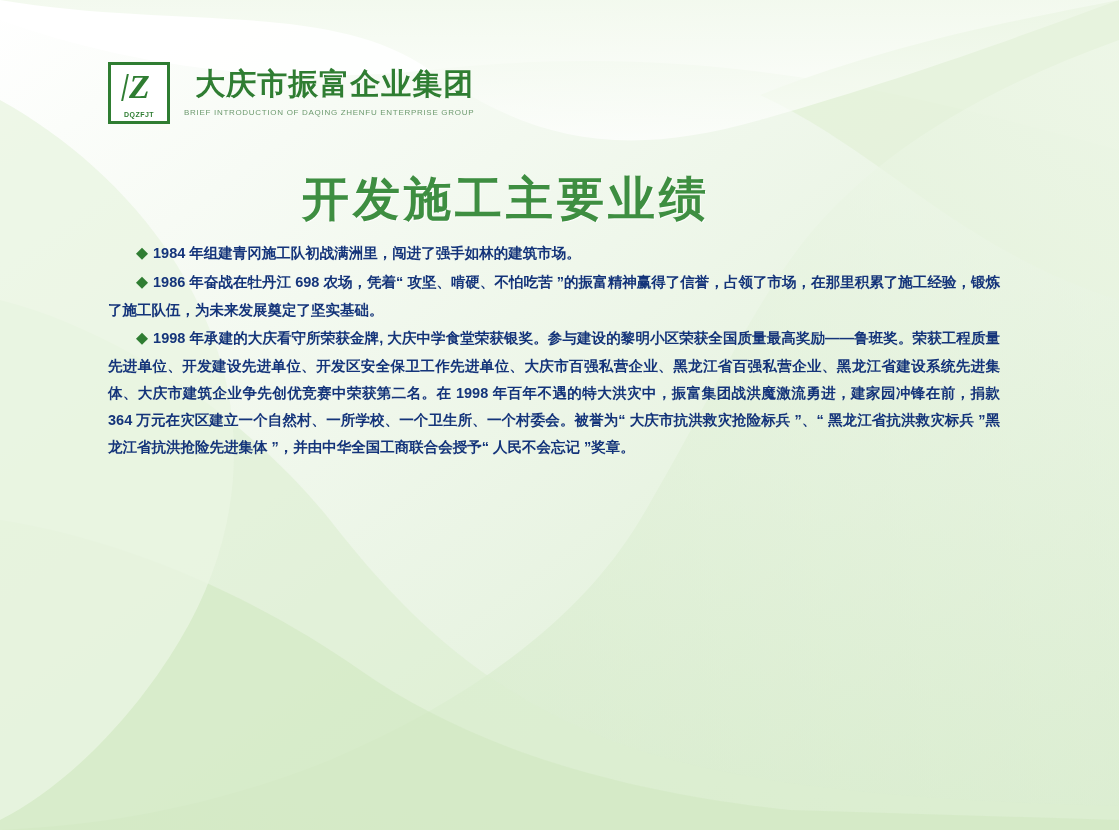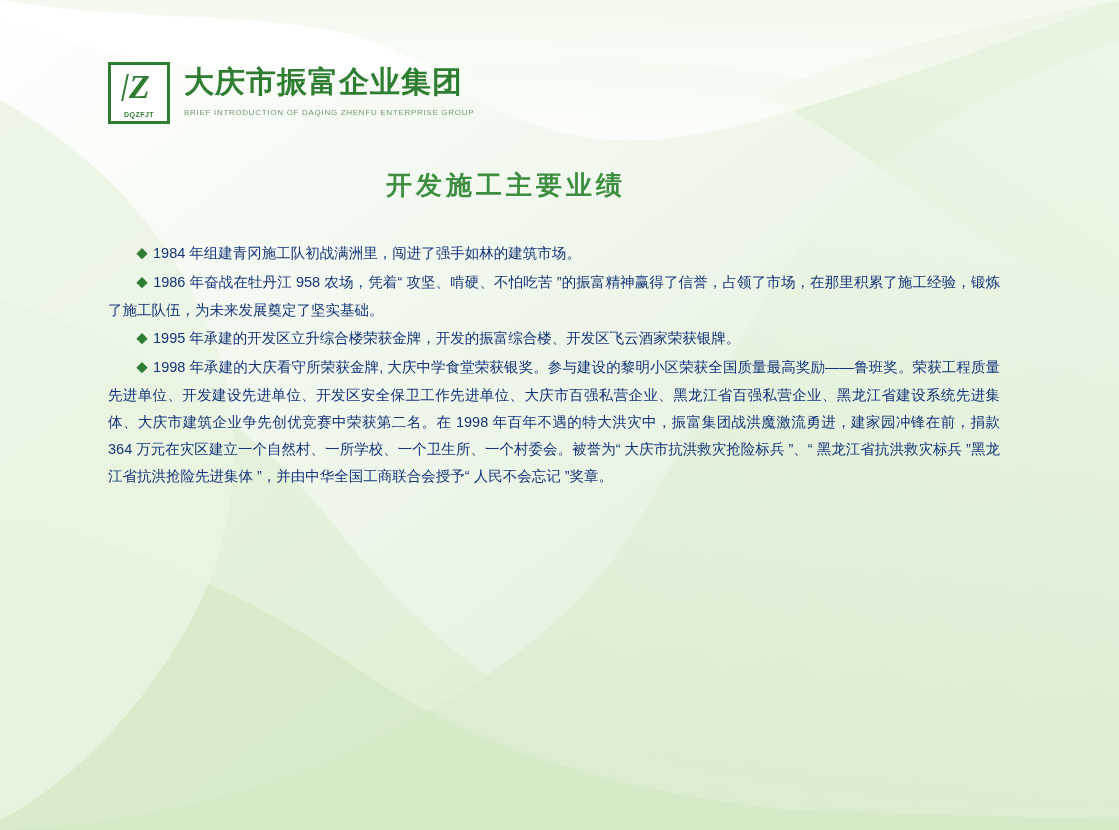--- a/index.html
+++ b/index.html
@@ -80,64 +80,66 @@
     font-size: 7px;
     letter-spacing: 0.5px;
     color: #2f7d32;
     font-weight: bold;
   }
   .brand {
     margin-left: 14px;
     padding-top: 4px;
   }
   .brand-cn {
-    font-family: Liberation Mono, monospace;
+    font-family: Liberation Sans, sans-serif;
     font-size: 30px;
     font-weight: bold;
     color: #2f7d32;
     letter-spacing: 1px;
     line-height: 36px;
     white-space: nowrap;
+    text-align: right;
   }
   .brand-en {
     margin-top: 6px;
     font-size: 8px;
     letter-spacing: 0.7px;
     color: #6d9a6f;
     white-space: nowrap;
   }
 
   
   .title {
     position: absolute;
     left: 0;
     top: 168px;
     width: 1012px;
     text-align: center;
-    font-size: 26px;
+    font-size: 47px;
     font-weight: bold;
     color: #3e8e41;
     letter-spacing: 4px;
     text-shadow: 1px 1px 0 rgba(255,255,255,0.7);
   }
 
   
   .body-text {
     position: absolute;
     left: 108px;
     top: 240px;
     width: 908px;
     font-size: 14.5px;
     line-height: 27px;
     color: #14347a;
     text-align: justify;
   }
   .para {
     margin: 0 16px 1px 0;
     text-indent: 0;
+    font-weight: bold;
   }
   .para .bullet {
     color: #2f7d32;
     font-size: 12px;
     margin-right: 5px;
   }
   .para.indent {
     text-indent: 28px;
   }
 </style>
@@ -184,24 +186,23 @@
       </div>
     </div>
 
     <div class="title">开发施工主要业绩</div>
 
     <div class="body-text">
 
       <p class="para indent"><span class="bullet">◆</span><span>1984 年组建青冈施工队初战满洲里，闯进了强手如林的建筑市场。</span></p>
 
 
-      <p class="para indent"><span class="bullet">◆</span><span>1986 年奋战在牡丹江 958 农场，凭着“ 攻坚、啃硬、不怕吃苦 ”的振富精神赢得了信誉，占领了市场，在那里积累了施工经验，锻炼了施工队伍，为未来发展奠定了坚实基础。</span></p>
-
-
-      <p class="para indent"><span class="bullet">◆</span><span>1995 年承建的开发区立升综合楼荣获金牌，开发的振富综合楼、开发区飞云酒家荣获银牌。</span></p>
+      <p class="para indent"><span class="bullet">◆</span><span>1986 年奋战在牡丹江 698 农场，凭着“ 攻坚、啃硬、不怕吃苦 ”的振富精神赢得了信誉，占领了市场，在那里积累了施工经验，锻炼了施工队伍，为未来发展奠定了坚实基础。</span></p>
+
+
 
 
 
       <p class="para indent"><span class="bullet">◆</span><span>1998 年承建的大庆看守所荣获金牌, 大庆中学食堂荣获银奖。参与建设的黎明小区荣获全国质量最高奖励——鲁班奖。荣获工程质量先进单位、开发建设先进单位、开发区安全保卫工作先进单位、大庆市百强私营企业、黑龙江省百强私营企业、黑龙江省建设系统先进集体、大庆市建筑企业争先创优竞赛中荣获第二名。在 1998 年百年不遇的特大洪灾中，振富集团战洪魔激流勇进，建家园冲锋在前，捐款 364 万元在灾区建立一个自然村、一所学校、一个卫生所、一个村委会。被誉为“ 大庆市抗洪救灾抢险标兵 ”、“ 黑龙江省抗洪救灾标兵 ”黑龙江省抗洪抢险先进集体 ”，并由中华全国工商联合会授予“ 人民不会忘记 ”奖章。</span></p>
 
     </div>
 
   </div>
 </div>
 

